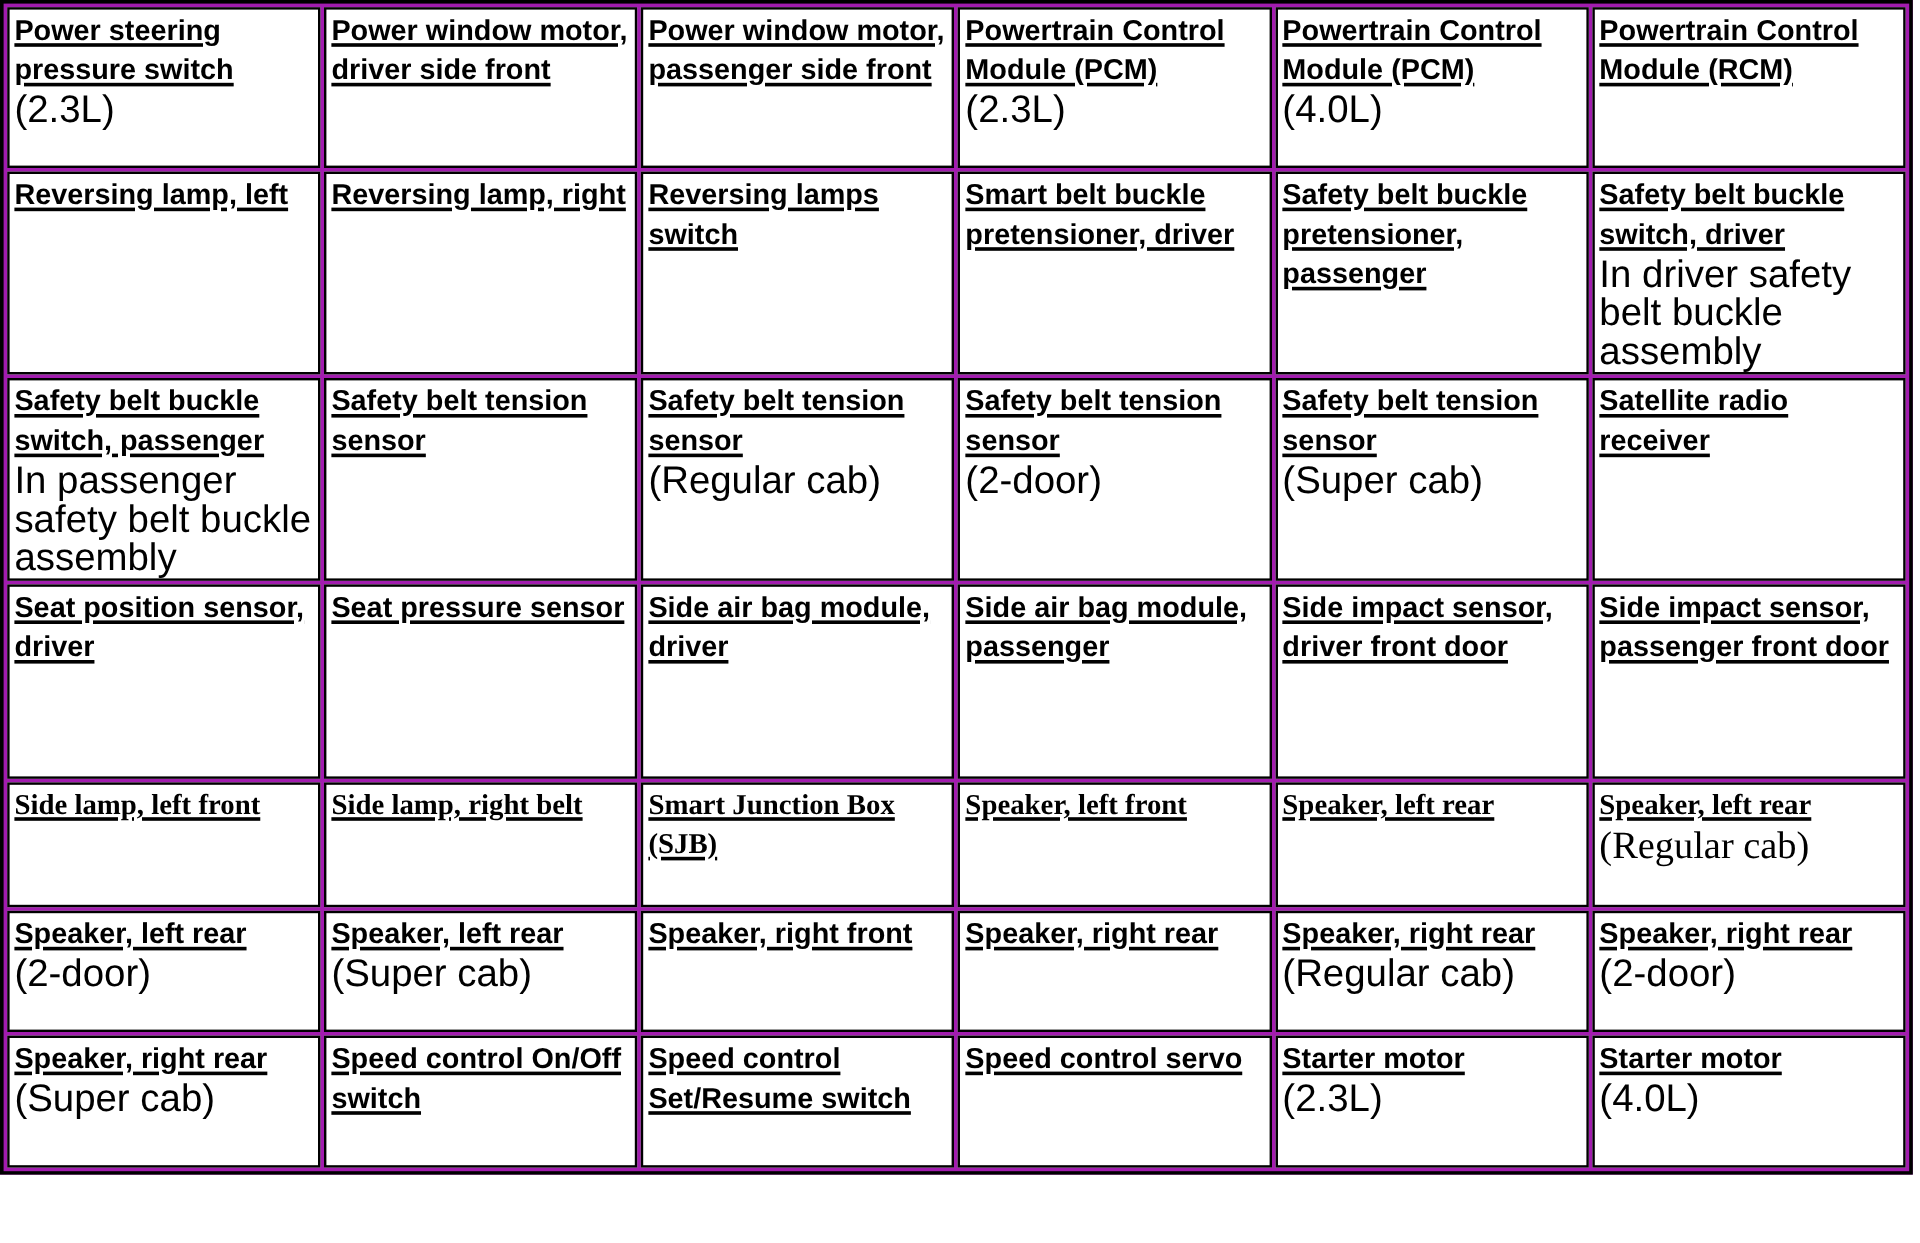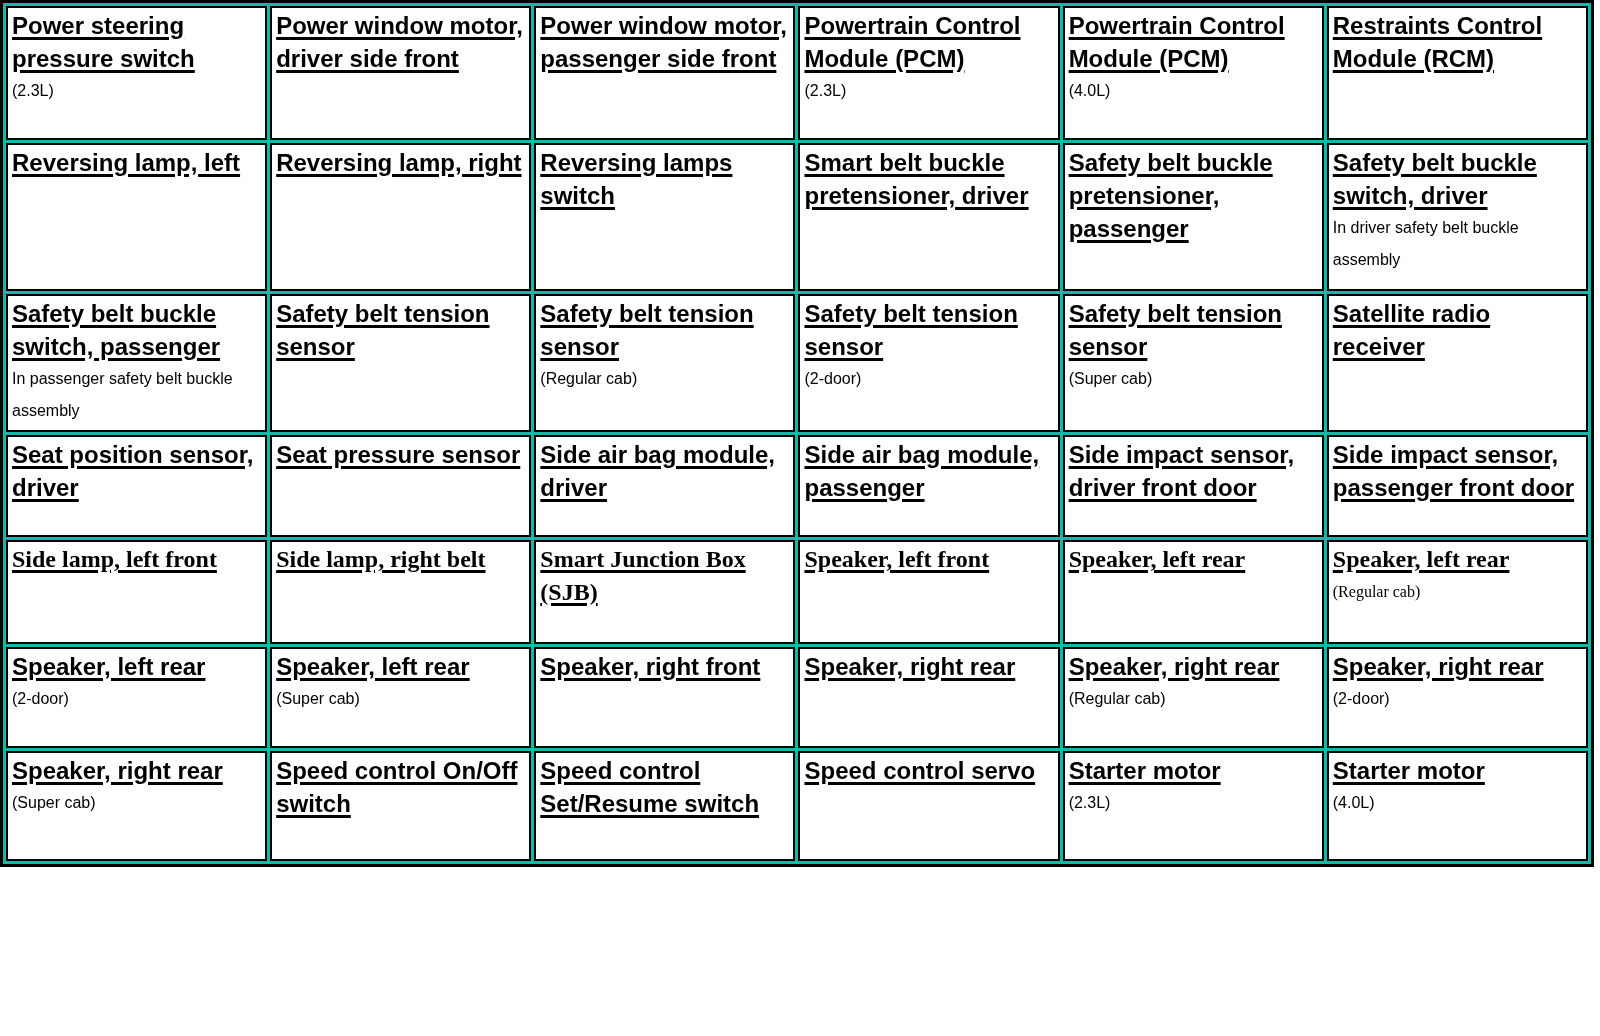--- a/index.html
+++ b/index.html
@@ -8,51 +8,51 @@
     background: #ffffff;
     color: #000000;
     font-family: "Liberation Sans", "DejaVu Sans", sans-serif;
   }
   table.component-index {
     width: 1594px;
     table-layout: fixed;
     border-collapse: separate;
     border-spacing: 3px;
     border: 3px solid #000000;
-    background: #14b8a6;
+    background: #a21caf;
     margin: 0;
   }
   table.component-index td {
     border: 2px solid #000000;
     vertical-align: top;
     padding: 1px 4px 2px 4px;
     background: #ffffff;
     overflow: hidden;
   }
   tr.idx-row-1 { height: 134px; }
   tr.idx-row-2 { height: 148px; }
   tr.idx-row-3 { height: 138px; margin-top: 28px; }
-  tr.idx-row-4 { height: 102px; }
+  tr.idx-row-4 { height: 162px; }
   tr.idx-row-5 { height: 104px; font-family: Liberation Serif, serif; }
   tr.idx-row-6 { height: 101px; }
   tr.idx-row-7 { height: 110px; }
   .cell-link {
     display: inline;
     font-weight: bold;
     font-size: 24px;
     line-height: 33px;
     color: #000000;
     text-decoration: underline;
     text-decoration-thickness: 3px;
     text-underline-offset: 3px;
     cursor: pointer;
   }
   .cell-note {
     font-weight: normal;
-    font-size: 16px;
+    font-size: 32px;
     line-height: 32px;
     color: #000000;
   }
 </style>
 </head>
 <body>
 
 <table class="component-index">
   <tbody>
       <tr class="idx-row-1">
@@ -68,21 +68,21 @@
         </td>
         <td>
           <div><span class="cell-link">Powertrain Control Module (PCM)</span></div>
           <div class="cell-note">(2.3L)</div>
         </td>
         <td>
           <div><span class="cell-link">Powertrain Control Module (PCM)</span></div>
           <div class="cell-note">(4.0L)</div>
         </td>
         <td>
-          <div><span class="cell-link">Restraints Control Module (RCM)</span></div>
+          <div><span class="cell-link">Powertrain Control Module (RCM)</span></div>
         </td>
       </tr>
       <tr class="idx-row-2">
         <td>
           <div><span class="cell-link">Reversing lamp, left</span></div>
         </td>
         <td>
           <div><span class="cell-link">Reversing lamp, right</span></div>
         </td>
         <td>

